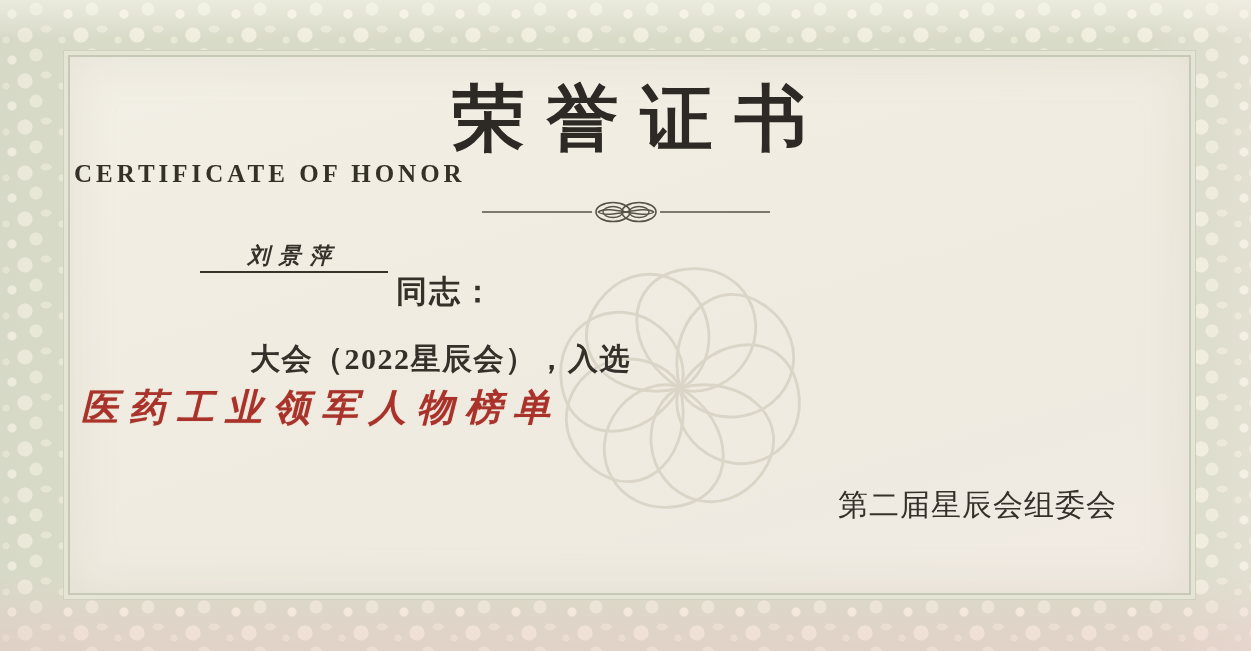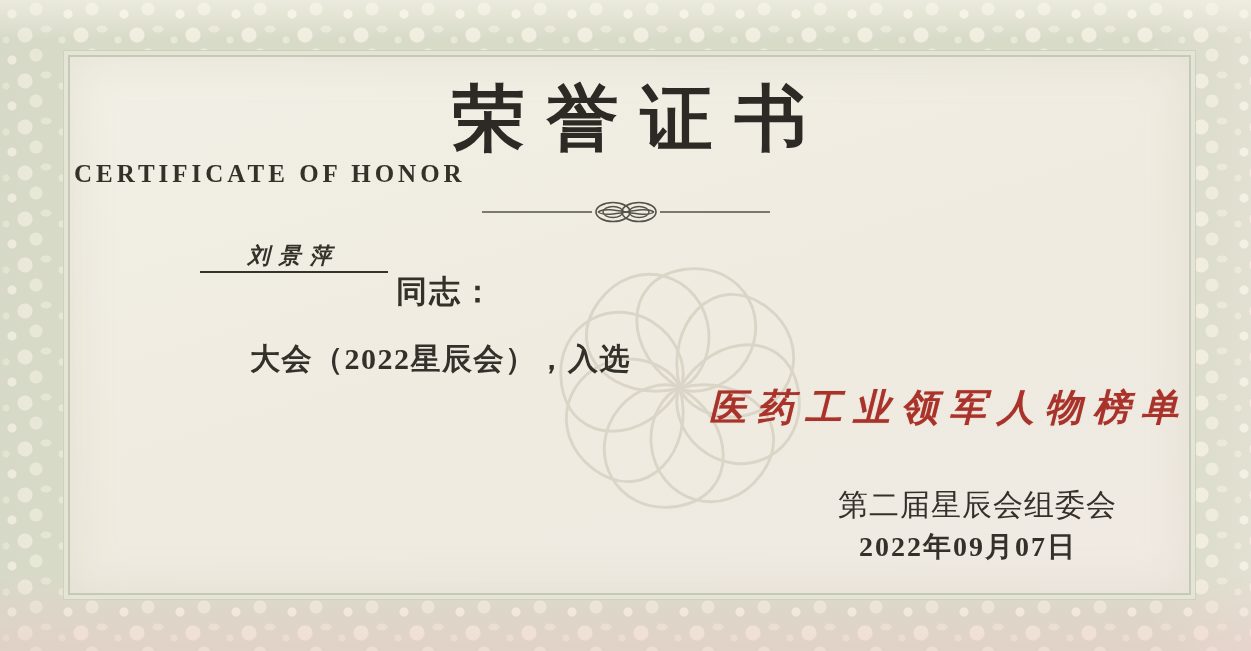--- a/index.html
+++ b/index.html
@@ -55,21 +55,21 @@
     font-size:22px;font-weight:700;color:#34312a;
     font-style:italic;letter-spacing:9px;line-height:30px;
   }
   .salutation{
     left:326px;top:194px;font-size:31px;font-weight:700;color:#34312a;letter-spacing:2px;margin-top:20px;
   }
   
   .body-line1{left:166px;top:234px;font-size:30px;font-weight:700;color:#34302a;letter-spacing:1.5px;}
   .body-line2{left:136px;top:282px;font-size:30px;font-weight:700;color:#34302a;letter-spacing:1.5px;margin-left:44px;}
   .award{
-    left:0;top:326px;width:100%;text-align:right;
+    left:0;top:326px;width:100%;text-align:left;
     font-size:37px;font-weight:700;font-style:italic;
     color:#a9332a;letter-spacing:11px;text-indent:11px;
     text-shadow:0 0 1px rgba(169,51,42,.45);
   }
   .closing{left:192px;top:390px;font-size:30px;font-weight:700;color:#34302a;letter-spacing:1.5px;}
   
   .issuer{right:72px;top:428px;font-size:30px;font-weight:400;color:#34302a;letter-spacing:1px;}
   .date{right:112px;top:471px;font-size:28px;font-weight:700;color:#34302a;letter-spacing:2px;}
 </style>
 </head>
@@ -125,16 +125,15 @@
       </g>
     </svg>
 
     <div class="name-line">刘景萍</div>
     <div class="salutation">同志：</div>
 
     <div class="body-line2">大会（2022星辰会），入选</div>
     <div class="award">医药工业领军人物榜单</div>
 
     <div class="issuer">第二届星辰会组委会</div>
-    <div class="date">2022年09月07日</div>
 
   </div>
 </div>
 
 </body></html>

